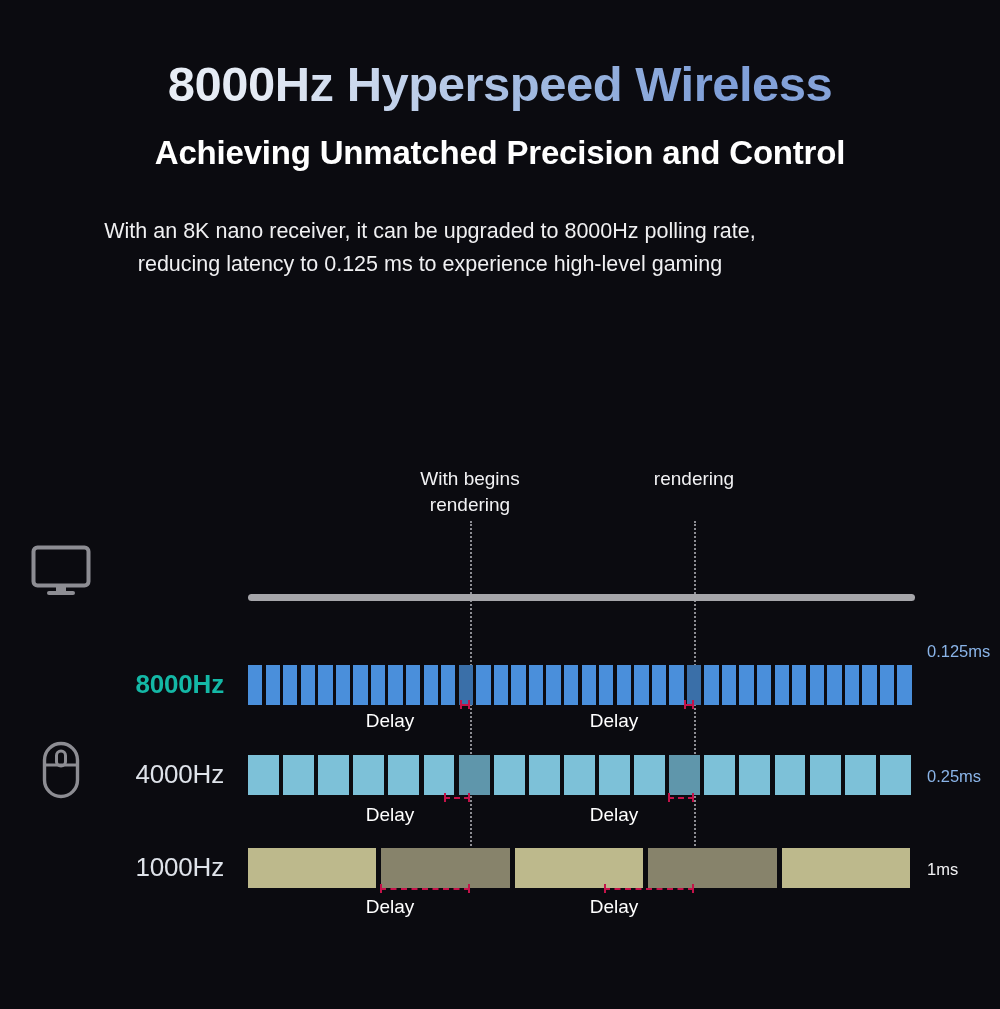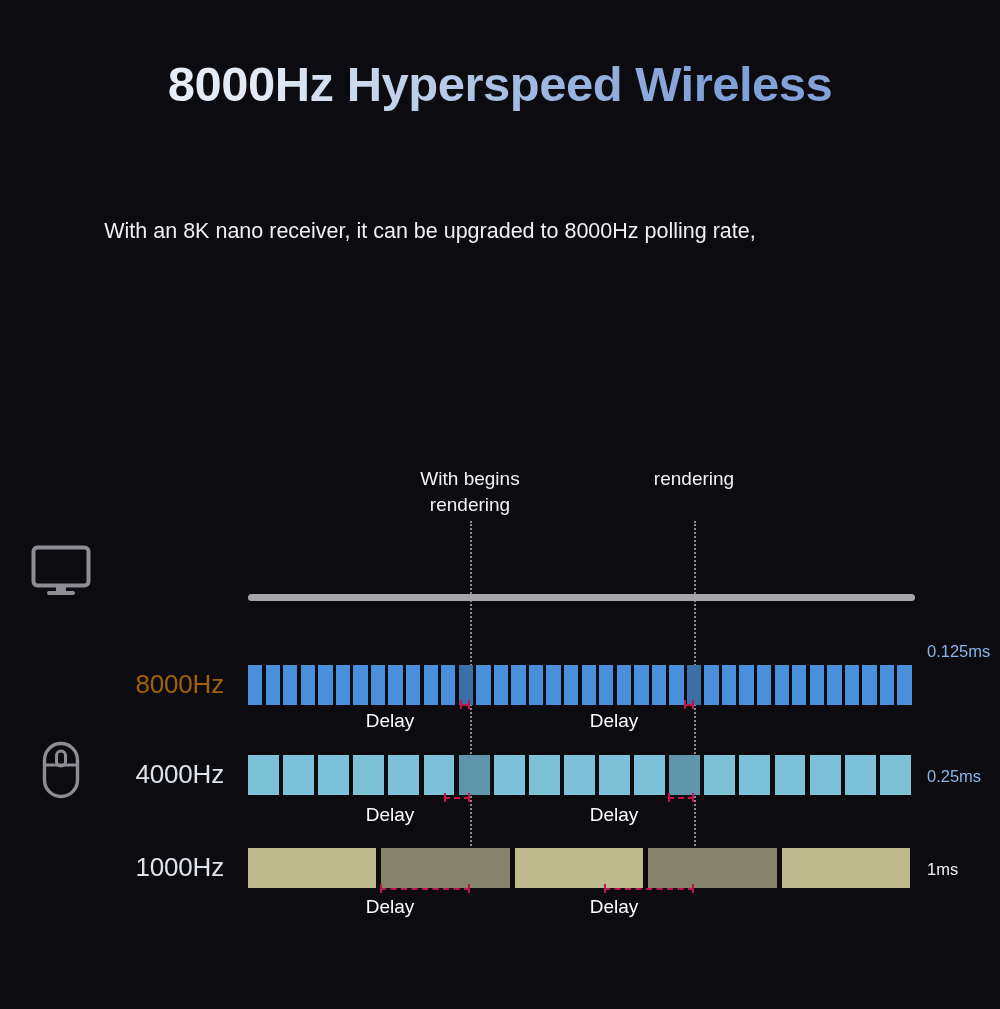--- a/index.html
+++ b/index.html
@@ -89,22 +89,24 @@
   }
   .delay-marker .cap.l{ left:0; }
   .delay-marker .cap.r{ right:0; }
 </style>
 </head>
 <body>
 
 <div id="root">
 
   <div class="title">8000Hz Hyperspeed Wireless</div>
+  <div class="subtitle">Achieving Unmatched Precision and Control</div>
   <div class="desc">
     <span>With an 8K nano receiver, it can be upgraded to 8000Hz polling rate,</span>
+    <span>reducing latency to 0.125 ms to experience high-level gaming</span>
   </div>
 
   <div class="diagram">
 
     <div class="anno" id="anno-a">
       <span>With begins</span>
       <span>rendering</span>
     </div>
     <div class="anno" id="anno-b">
       <span>rendering</span>
@@ -121,21 +123,21 @@
 
     <svg class="icon" id="mouse-icon" viewBox="0 0 38 58">
       <rect x="2.5" y="2.5" width="33" height="53" rx="16.5" ry="16.5" fill="none" stroke="#8d8d93" stroke-width="3.4"></rect>
       <line x1="3.5" y1="24" x2="34.5" y2="24" stroke="#8d8d93" stroke-width="3"></line>
       <rect x="14.5" y="10" width="9" height="15" rx="4.5" ry="4.5" fill="none" stroke="#8d8d93" stroke-width="3"></rect>
     </svg>
 
     <div class="monitor-line"></div>
 
     <div id="rows-host">
-        <div class="row-label" style="position: absolute; left: 0px; width: 224px; top: 669px; text-align: right; color: #a16207;">8000Hz</div>
+        <div class="row-label" style="position: absolute; left: 0px; width: 224px; top: 669px; text-align: right; color: #14b8a6; font-weight: bold;">8000Hz</div>
         <div class="rowbars" style="left: 248px; top: 665px; width: 667px;">
           <div class="bar" style="left: 0px; width: 14.3526px; background: rgb(74, 143, 219);"></div>
           <div class="bar" style="left: 17.5526px; width: 14.3526px; background: rgb(74, 143, 219);"></div>
           <div class="bar" style="left: 35.1053px; width: 14.3526px; background: rgb(74, 143, 219);"></div>
           <div class="bar" style="left: 52.6579px; width: 14.3526px; background: rgb(74, 143, 219);"></div>
           <div class="bar" style="left: 70.2105px; width: 14.3526px; background: rgb(74, 143, 219);"></div>
           <div class="bar" style="left: 87.7632px; width: 14.3526px; background: rgb(74, 143, 219);"></div>
           <div class="bar" style="left: 105.316px; width: 14.3526px; background: rgb(74, 143, 219);"></div>
           <div class="bar" style="left: 122.868px; width: 14.3526px; background: rgb(74, 143, 219);"></div>
           <div class="bar" style="left: 140.421px; width: 14.3526px; background: rgb(74, 143, 219);"></div>

